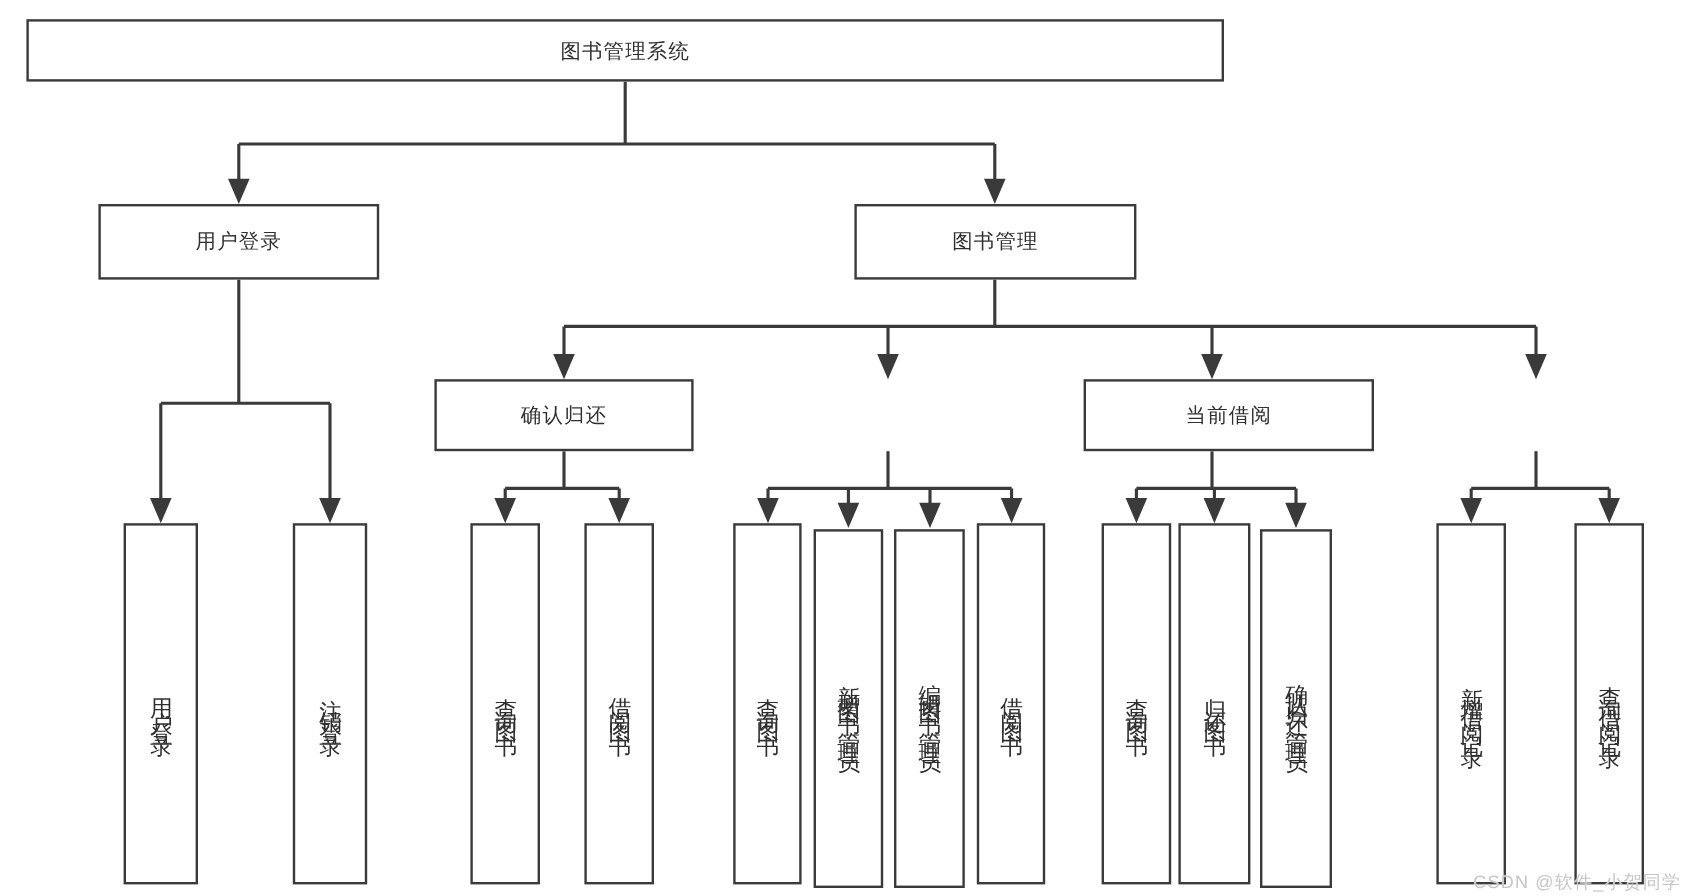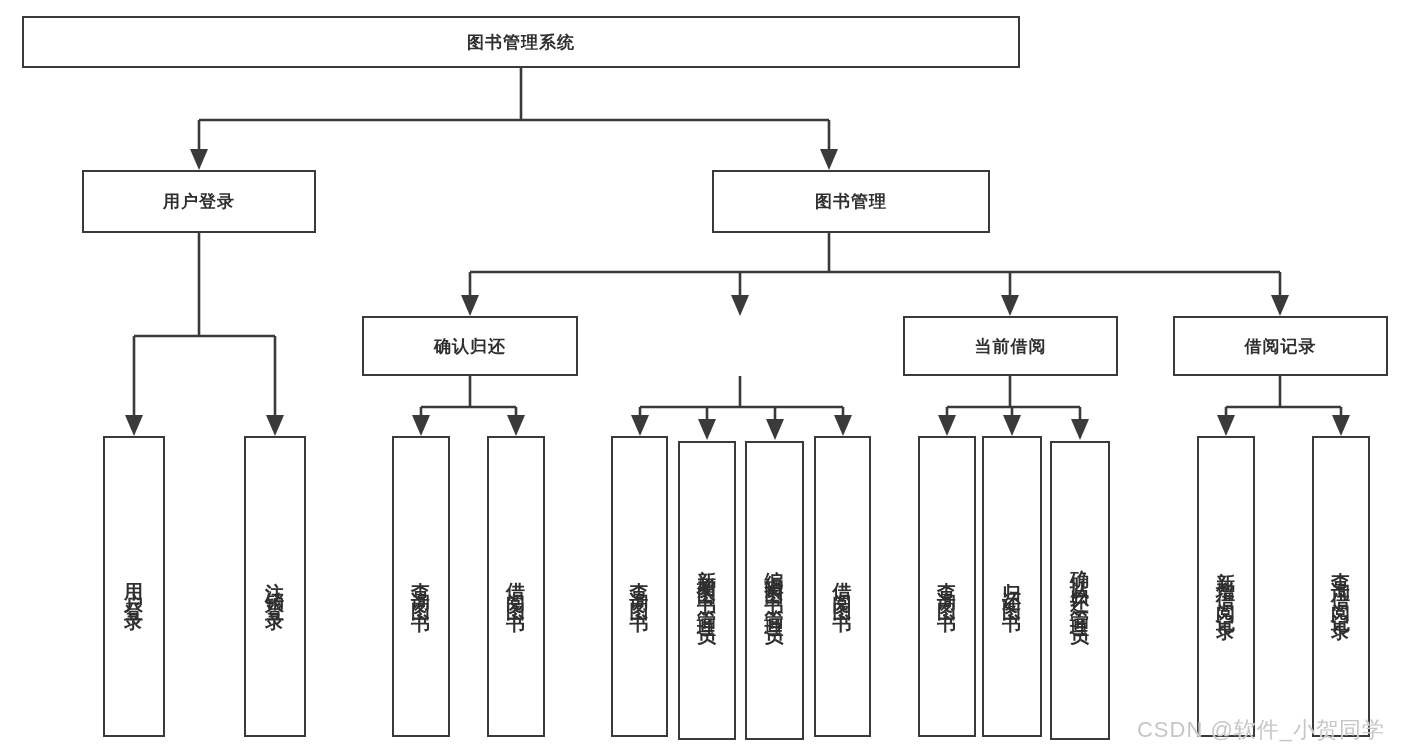--- a/index.html
+++ b/index.html
@@ -36,41 +36,40 @@
   }
   .box {
     position: absolute;
     box-sizing: border-box;
     border: 2.6px solid var(--line);
     background: #ffffff;
     display: flex;
     align-items: center;
     justify-content: center;
     color: var(--text);
-    font-weight: bold;
   }
   .hbox {
     font-size: 17px;
     letter-spacing: 1px;
   }
   .vbox {
     writing-mode: vertical-lr;
     text-orientation: mixed;
     font-size: 19px;
     letter-spacing: 10px;
     line-height: 1;
   }
   .vbox.tight {
     letter-spacing: 8px;
   }
   #watermark {
     position: absolute;
-    right: 20px;
+    right: 4px;
     bottom: 2px;
-    font-size: 22px;
+    font-size: 15px;
     color: var(--watermark);
     letter-spacing: 1px;
     white-space: nowrap;
     text-shadow: 0 0 1px #ffffff;
     margin-top: 44px;
   }
 </style>
 </head>
 <body>
 
@@ -108,25 +107,24 @@
     <polygon points="1071,419 1089,419 1080,440"></polygon>
 
     <path d="M1280 376 V407 M1226 407 H1341 M1226 407 V418 M1341 407 V418"></path>
     <polygon points="1217,415 1235,415 1226,436"></polygon>
     <polygon points="1332,415 1350,415 1341,436"></polygon>
   </svg>
 
   <div class="box hbox" style="left:22px;top:16px;width:998px;height:52px">图书管理系统</div>
 
   <div class="box hbox" style="left:82px;top:170px;width:234px;height:63px">用户登录</div>
-  <div class="box hbox" style="left:712px;top:170px;width:278px;height:63px">图书管理</div>
+  <div class="box hbox" style="left:712px;top:170px;width:235px;height:63px">图书管理</div>
 
   <div class="box hbox" style="left:362px;top:316px;width:216px;height:60px">确认归还</div>
-  <div class="box hbox" style="left:903px;top:316px;width:215px;height:60px">当前借阅</div>
-  <div class="box hbox" style="left:1173px;top:316px;width:215px;height:60px">借阅记录</div>
+  <div class="box hbox" style="left:903px;top:316px;width:242px;height:60px">当前借阅</div>
 
   <div class="box vbox" style="left:103px;top:436px;width:62px;height:301px">用户登录</div>
   <div class="box vbox" style="left:244px;top:436px;width:62px;height:301px">注销登录</div>
 
   <div class="box vbox" style="left:392px;top:436px;width:58px;height:301px">查询图书</div>
   <div class="box vbox" style="left:487px;top:436px;width:58px;height:301px">借阅图书</div>
 
   <div class="box vbox" style="left:611px;top:436px;width:57px;height:301px">查询图书</div>
   <div class="box vbox tight" style="left:678px;top:441px;width:58px;height:299px">新增图书（管理员）</div>
   <div class="box vbox tight" style="left:745px;top:441px;width:59px;height:299px">编辑图书（管理员）</div>

